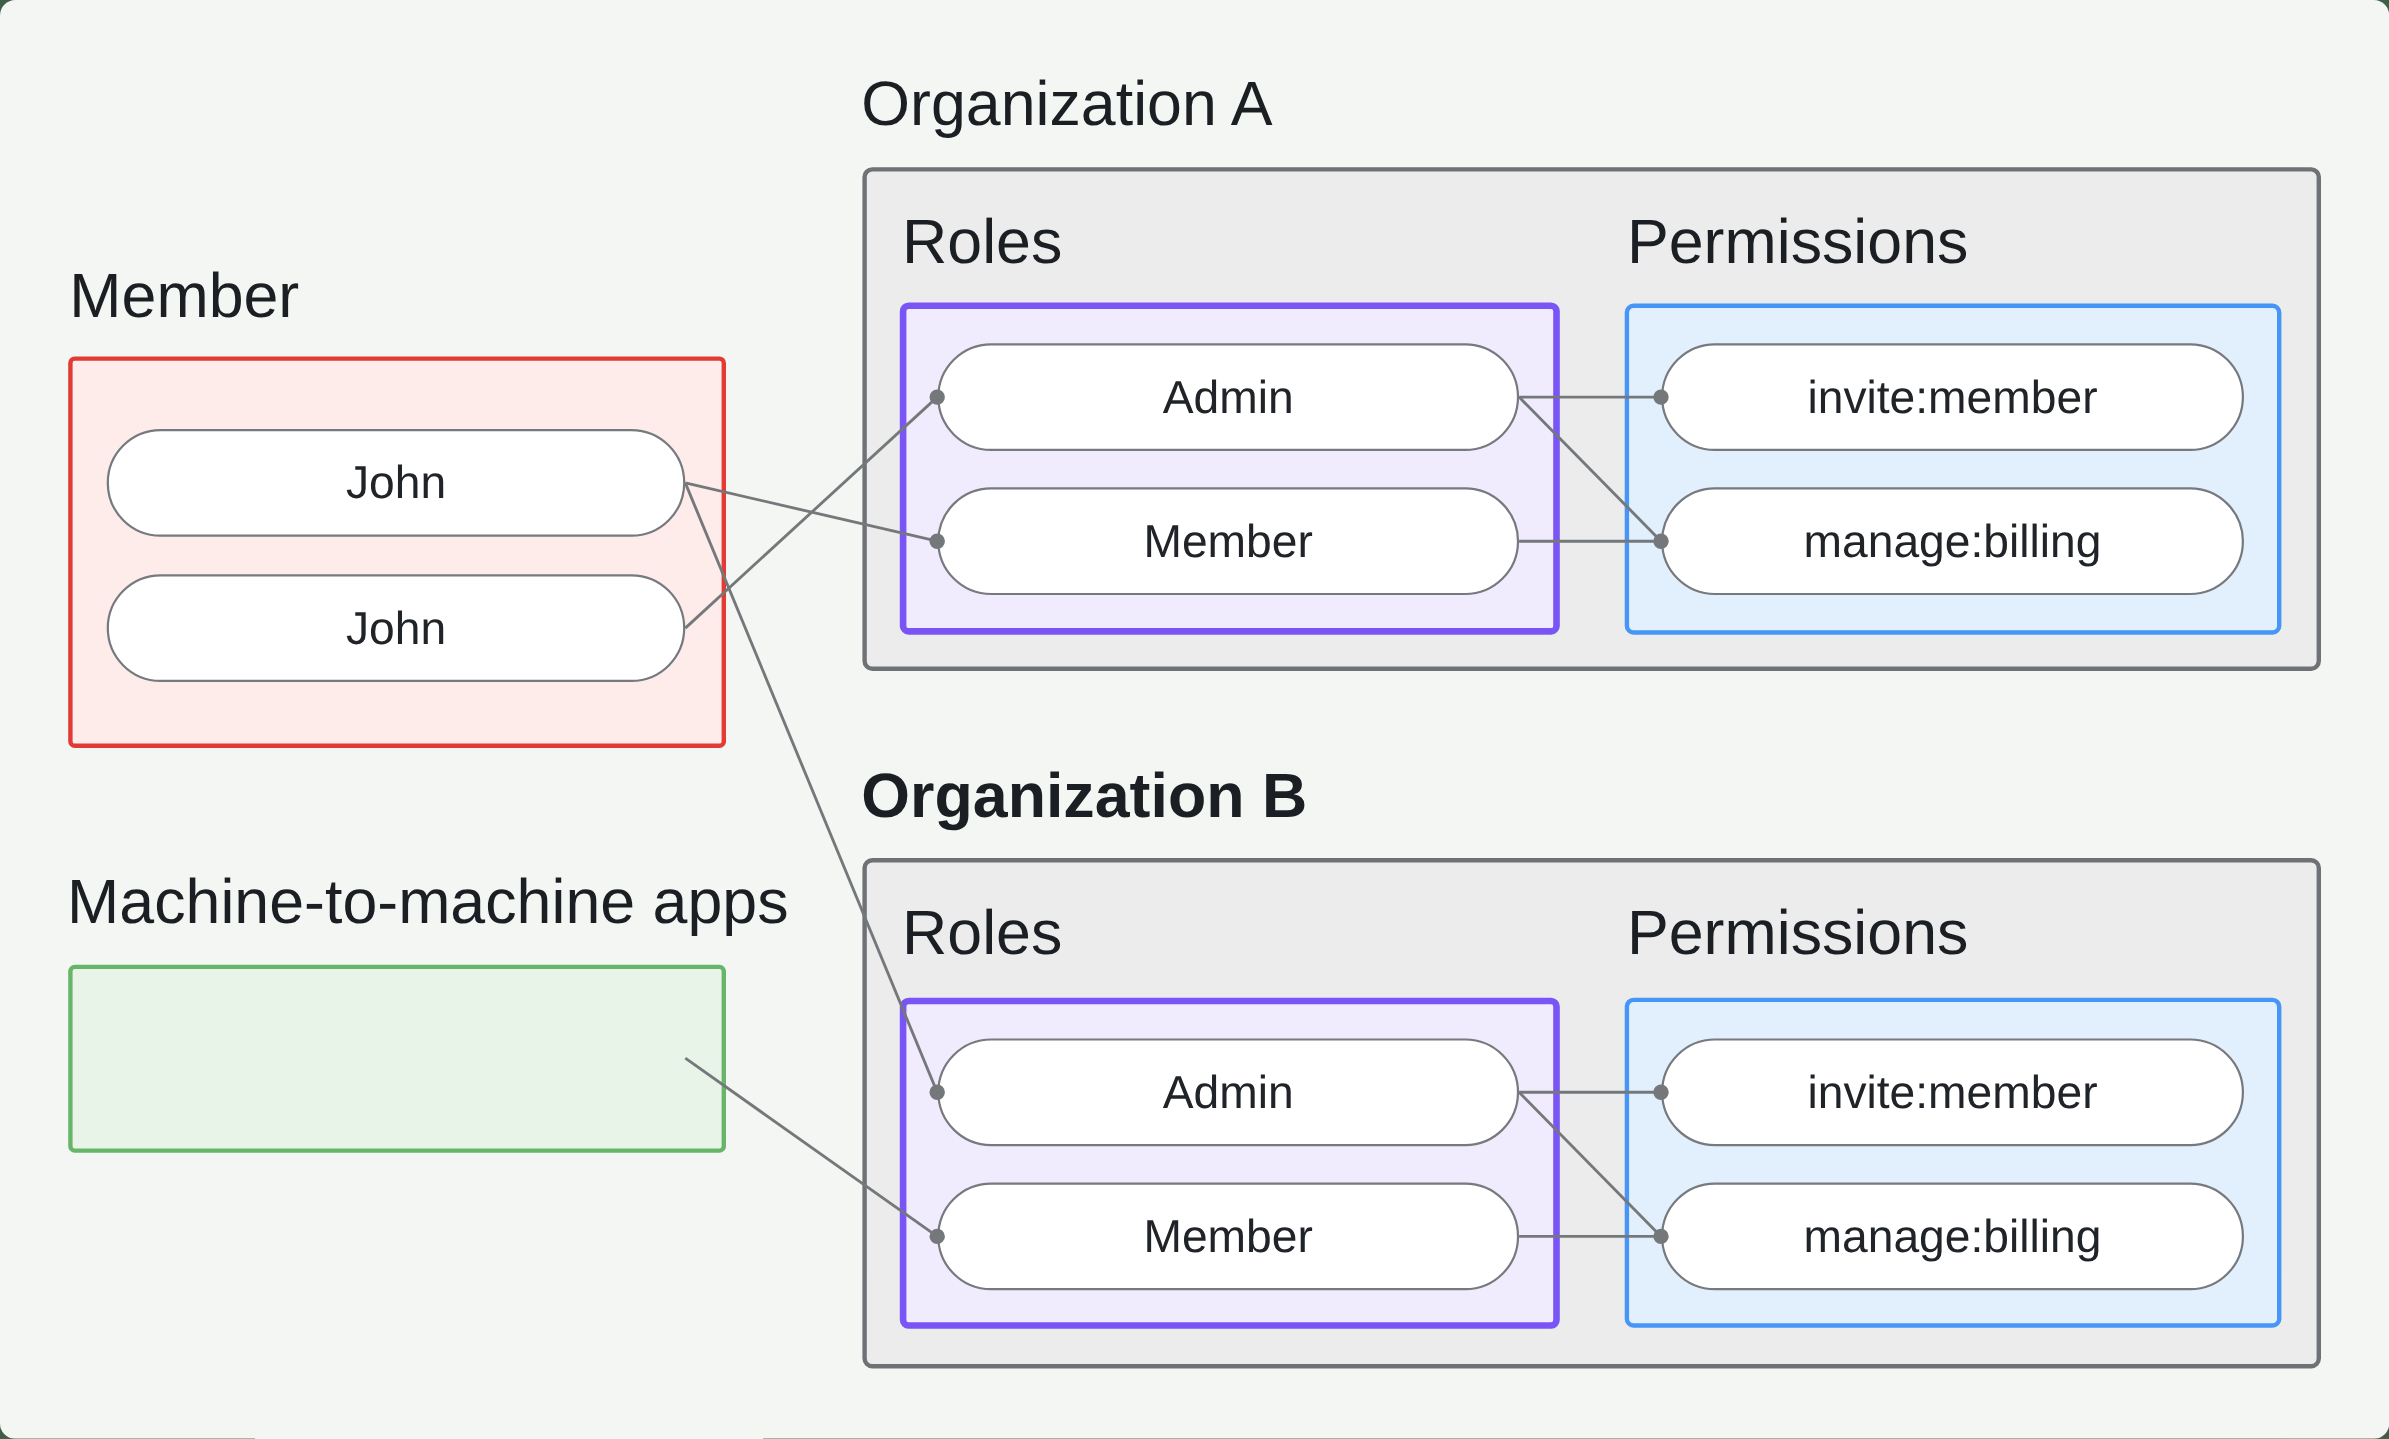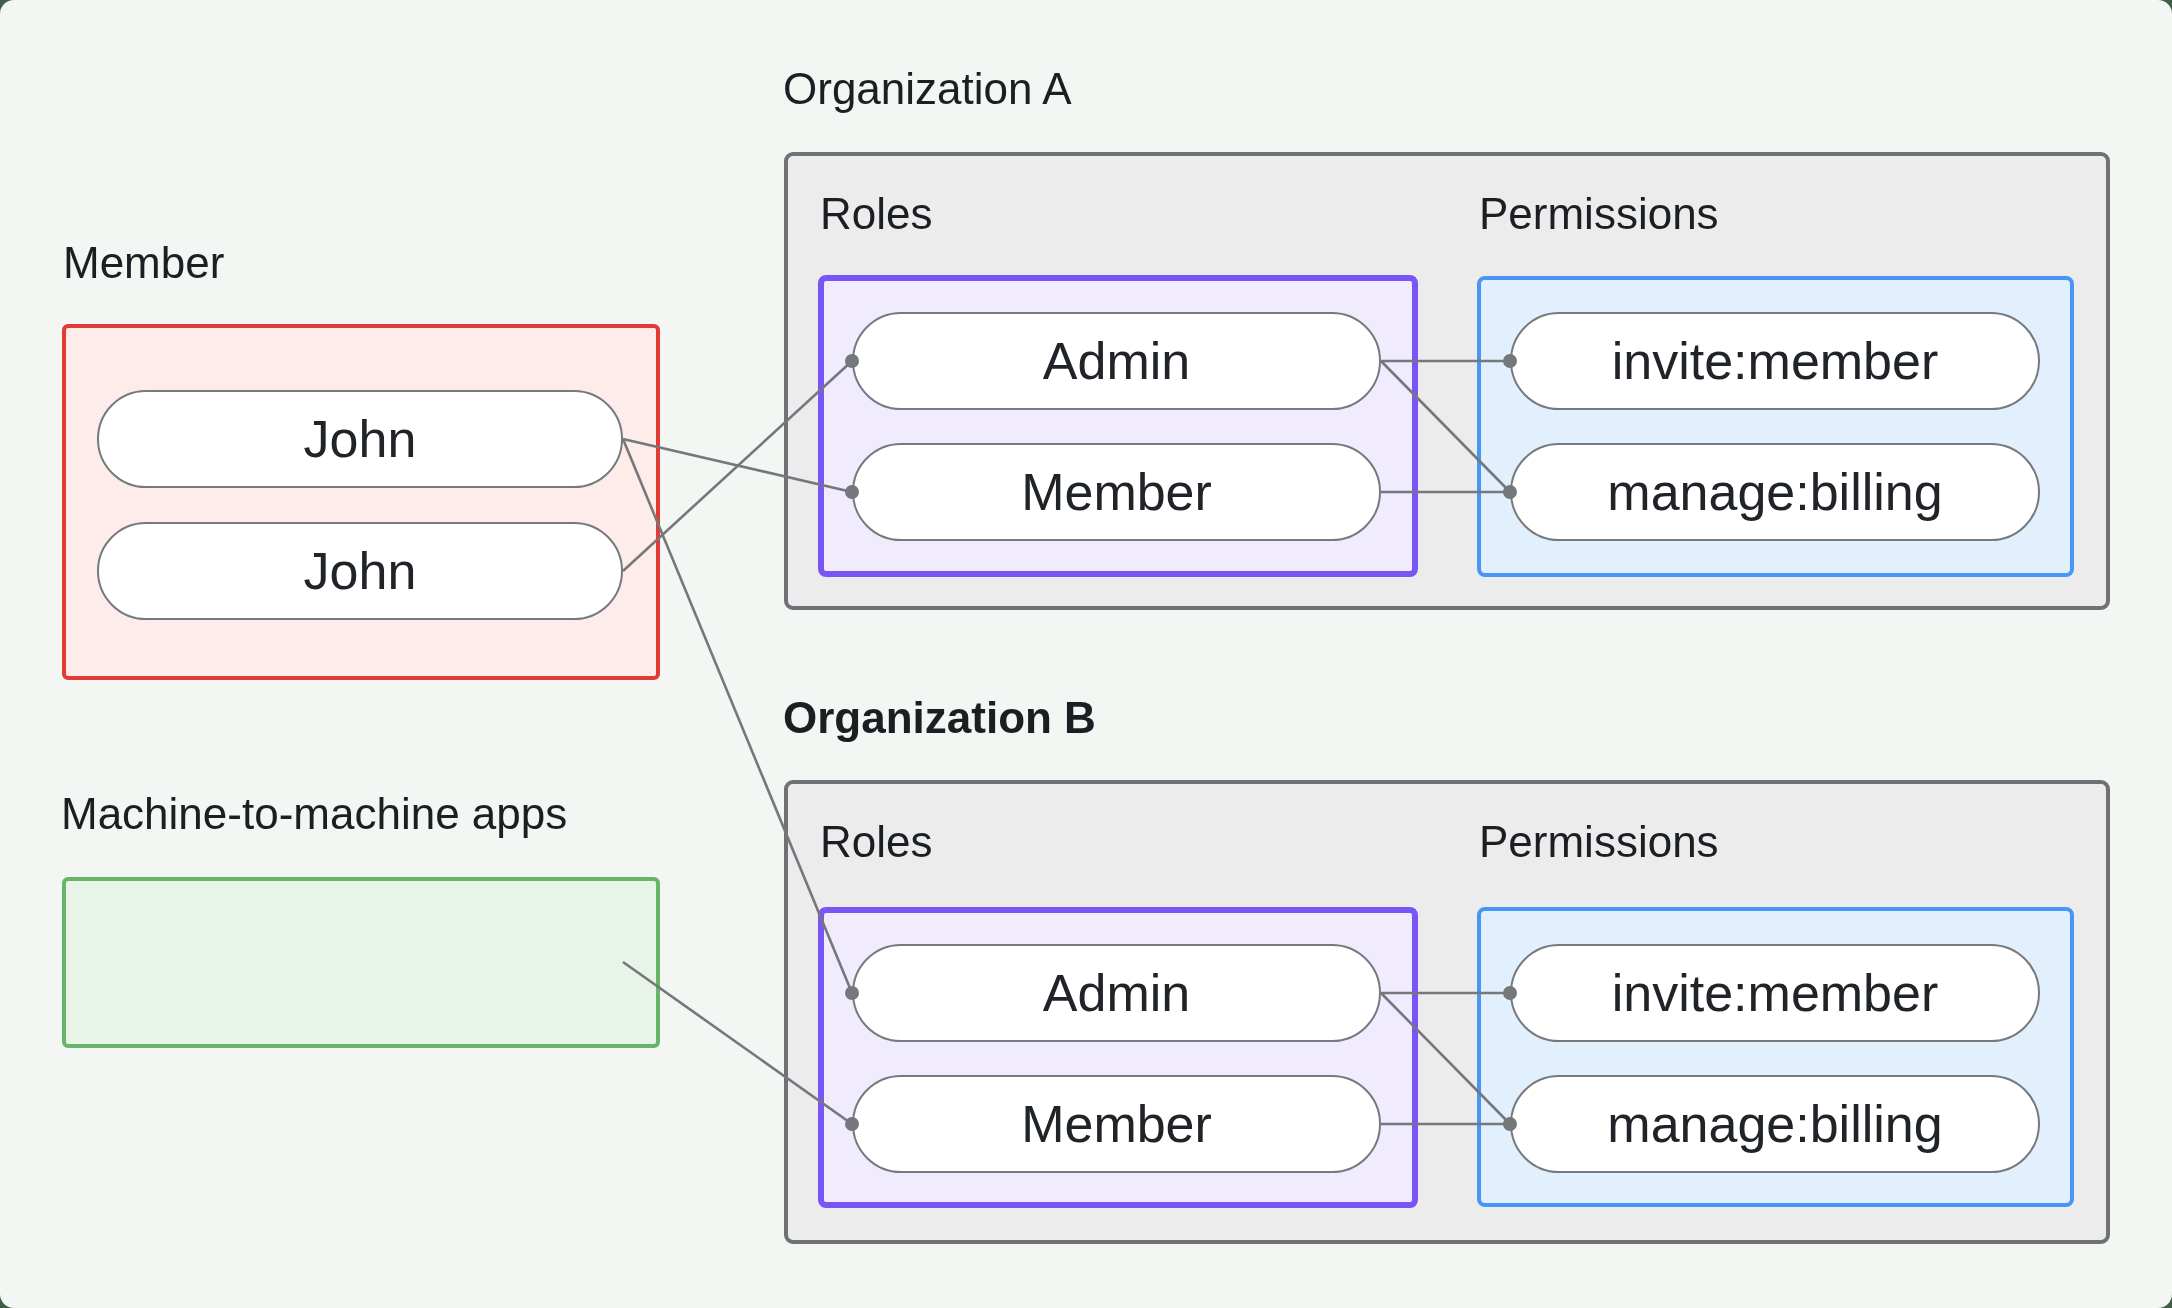--- a/index.html
+++ b/index.html
@@ -11,21 +11,21 @@
   .canvas {
     position: relative;
     width: 2172px;
     height: 1308px;
     background: var(--canvas_bg, #f4f6f3);
     border-radius: 14px;
     overflow: hidden;
   }
   .section-label {
     position: absolute;
-    font-size: 44px;
+    font-size: 57px;
     font-weight: 500;
     line-height: 1;
     color: var(--label_text, #1b1f23);
     white-space: nowrap;
   }
   .group-box {
     position: absolute;
     box-sizing: border-box;
     border-radius: 6px;
   }
@@ -57,21 +57,21 @@
   .node {
     position: absolute;
     box-sizing: border-box;
     height: 98px;
     background: var(--node_bg, #ffffff);
     border: 2.5px solid var(--node_border, #76797d);
     border-radius: 49px;
     display: flex;
     align-items: center;
     justify-content: center;
-    font-size: 52px;
+    font-size: 42px;
     color: var(--node_text, #202428);
     white-space: nowrap;
   }
   .edges-overlay {
     position: absolute;
     left: 0;
     top: 0;
     pointer-events: none;
   }
 </style>

